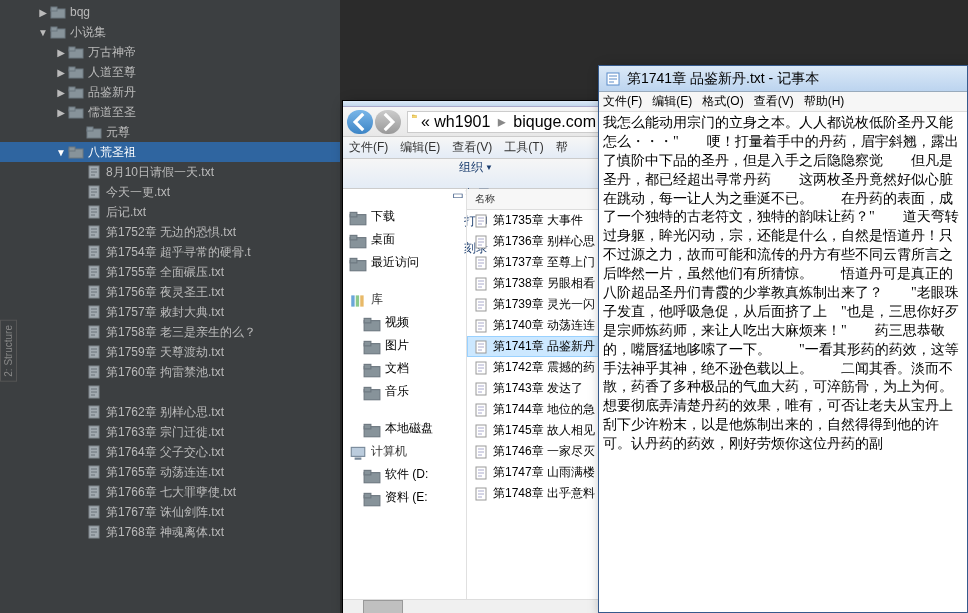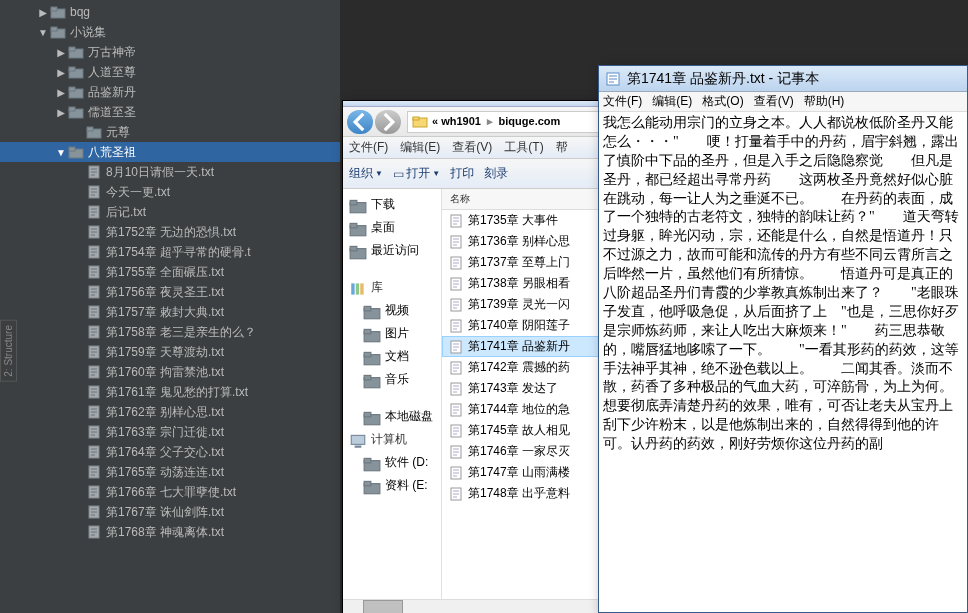--- a/index.html
+++ b/index.html
@@ -19,28 +19,28 @@
 .tab-left { position: absolute; left: 0; top: 320px; background: #3c3f41; color: #888; writing-mode: vertical-rl; transform: rotate(180deg); font-size: 10px; padding: 4px 2px; border: 1px solid #555; }
 
 
 .explorer { position: absolute; left: 342px; top: 100px; width: 268px; height: 513px; background: #fff; border: 1px solid #000; box-shadow: 4px 4px 12px rgba(0,0,0,0.4); }
 .ex-top { background: linear-gradient(#dbe9f7, #c3d7ec); height: 6px; border-bottom: 1px solid #aac; }
 .ex-nav { display: flex; align-items: center; background: linear-gradient(#f6f6f6,#e8e8e8); height: 30px; border-bottom: 1px solid #ccc; padding: 0 4px; }
 .ex-nav-btn { width: 26px; height: 24px; background: linear-gradient(#7ab6e8,#3d85c6); border-radius: 12px; margin-right: 2px; display: flex; align-items: center; justify-content: center; color: #fff; font-size: 12px; }
 .ex-nav-btn.disabled { background: linear-gradient(#ccc,#999); }
 .ex-addr { flex: 1; background: #fff; border: 1px solid #ccc; height: 22px; display: flex; align-items: center; padding: 0 4px; margin: 0 4px; overflow: hidden; }
 .ex-addr-icon { width: 16px; height: 16px; margin-right: 4px; }
-.ex-addr-text { font-size: 11px; color: #000; white-space: nowrap; font-weight: bold; }
+.ex-addr-text { font-size: 16px; color: #000; white-space: nowrap; }
 .ex-addr .sep { color: #888; margin: 0 3px; }
 .ex-menu { display: flex; background: linear-gradient(#f6f6f6,#e4ecf6); height: 22px; border-bottom: 1px solid #ccc; padding: 0 6px; gap: 12px; align-items: center; font-size: 12px; color: #333; }
-.ex-toolbar { display: flex; background: linear-gradient(#f6f6f6,#e4ecf6); height: 30px; border-bottom: 1px solid #ccc; padding: 0 6px; align-items: center; gap: 10px; font-size: 12px; color: #1a3c6e; }
+.ex-toolbar { display: flex; background: linear-gradient(#f6f6f6,#e4ecf6); height: 30px; border-bottom: 1px solid #ccc; padding: 0 6px; align-items: center; gap: 10px; font-size: 12px; color: #1a3c6e; flex-direction: column; }
 .ex-tool { display: flex; align-items: center; gap: 2px; cursor: pointer; }
 .ex-tool .tri { font-size: 8px; }
 .ex-body { display: flex; height: 410px; }
-.ex-nav-pane { width: 99px; border-right: 1px solid #e0e0e0; padding: 4px 0; overflow: hidden; }
+.ex-nav-pane { width: 124px; border-right: 1px solid #e0e0e0; padding: 16px 0; overflow: hidden; }
 .ex-nav-item { display: flex; align-items: center; padding: 3px 6px; font-size: 12px; color: #000; cursor: pointer; }
 .ex-nav-item .ic { width: 18px; height: 16px; margin-right: 4px; }
 .ex-nav-group { padding-left: 6px; color: #333; }
 .ex-nav-sub { padding-left: 20px; }
 .ex-file-pane { flex: 1; overflow: hidden; }
 .ex-col-header { background: #f7f7f7; border-bottom: 1px solid #ddd; padding: 3px 8px; font-size: 10px; color: #333; }
 .ex-file-item { display: flex; align-items: center; padding: 2px 6px; font-size: 12px; color: #000; cursor: pointer; white-space: nowrap; }
 .ex-file-item.selected { background: #cce8ff; border: 1px solid #99d1ff; padding: 1px 5px; }
 .ex-file-item .fi { width: 16px; height: 16px; margin-right: 4px; }
 .ex-scroll { height: 16px; background: #f0f0f0; border-top: 1px solid #ddd; display: flex; }
@@ -272,21 +272,20 @@
       </div>
       <div class="tree-row">
         <span class="indent" style="width: 72px;"></span>
         <span class="arrow"></span>
         <span class="file-icon">
           <svg viewBox="0 0 16 16">
             <rect x="3" y="2" width="10" height="12" fill="#a3abb1" stroke="#7e868b"></rect>
             <path d="M5 5h6M5 8h6M5 11h4" stroke="#6a7278"></path>
           </svg>
         </span>
-        <span class="label">第1761章 鬼见愁的打算.txt</span>
       </div>
       <div class="tree-row">
         <span class="indent" style="width: 72px;"></span>
         <span class="arrow"></span>
         <span class="file-icon">
           <svg viewBox="0 0 16 16">
             <rect x="3" y="2" width="10" height="12" fill="#a3abb1" stroke="#7e868b"></rect>
             <path d="M5 5h6M5 8h6M5 11h4" stroke="#6a7278"></path>
           </svg>
         </span>
@@ -556,21 +555,21 @@
             </span>
             <span>第1739章 灵光一闪</span>
           </div>
           <div class="ex-file-item">
             <span class="fi">
               <svg viewBox="0 0 16 16">
                 <rect x="3" y="2" width="10" height="12" fill="#fff" stroke="#999"></rect>
                 <path d="M5 5h6M5 8h6M5 11h4" stroke="#aac"></path>
               </svg>
             </span>
-            <span>第1740章 阴阳莲子</span>
+            <span>第1740章 动荡连连</span>
           </div>
           <div class="ex-file-item selected">
             <span class="fi">
               <svg viewBox="0 0 16 16">
                 <rect x="3" y="2" width="10" height="12" fill="#fff" stroke="#999"></rect>
                 <path d="M5 5h6M5 8h6M5 11h4" stroke="#aac"></path>
               </svg>
             </span>
             <span>第1741章 品鉴新丹</span>
           </div>

